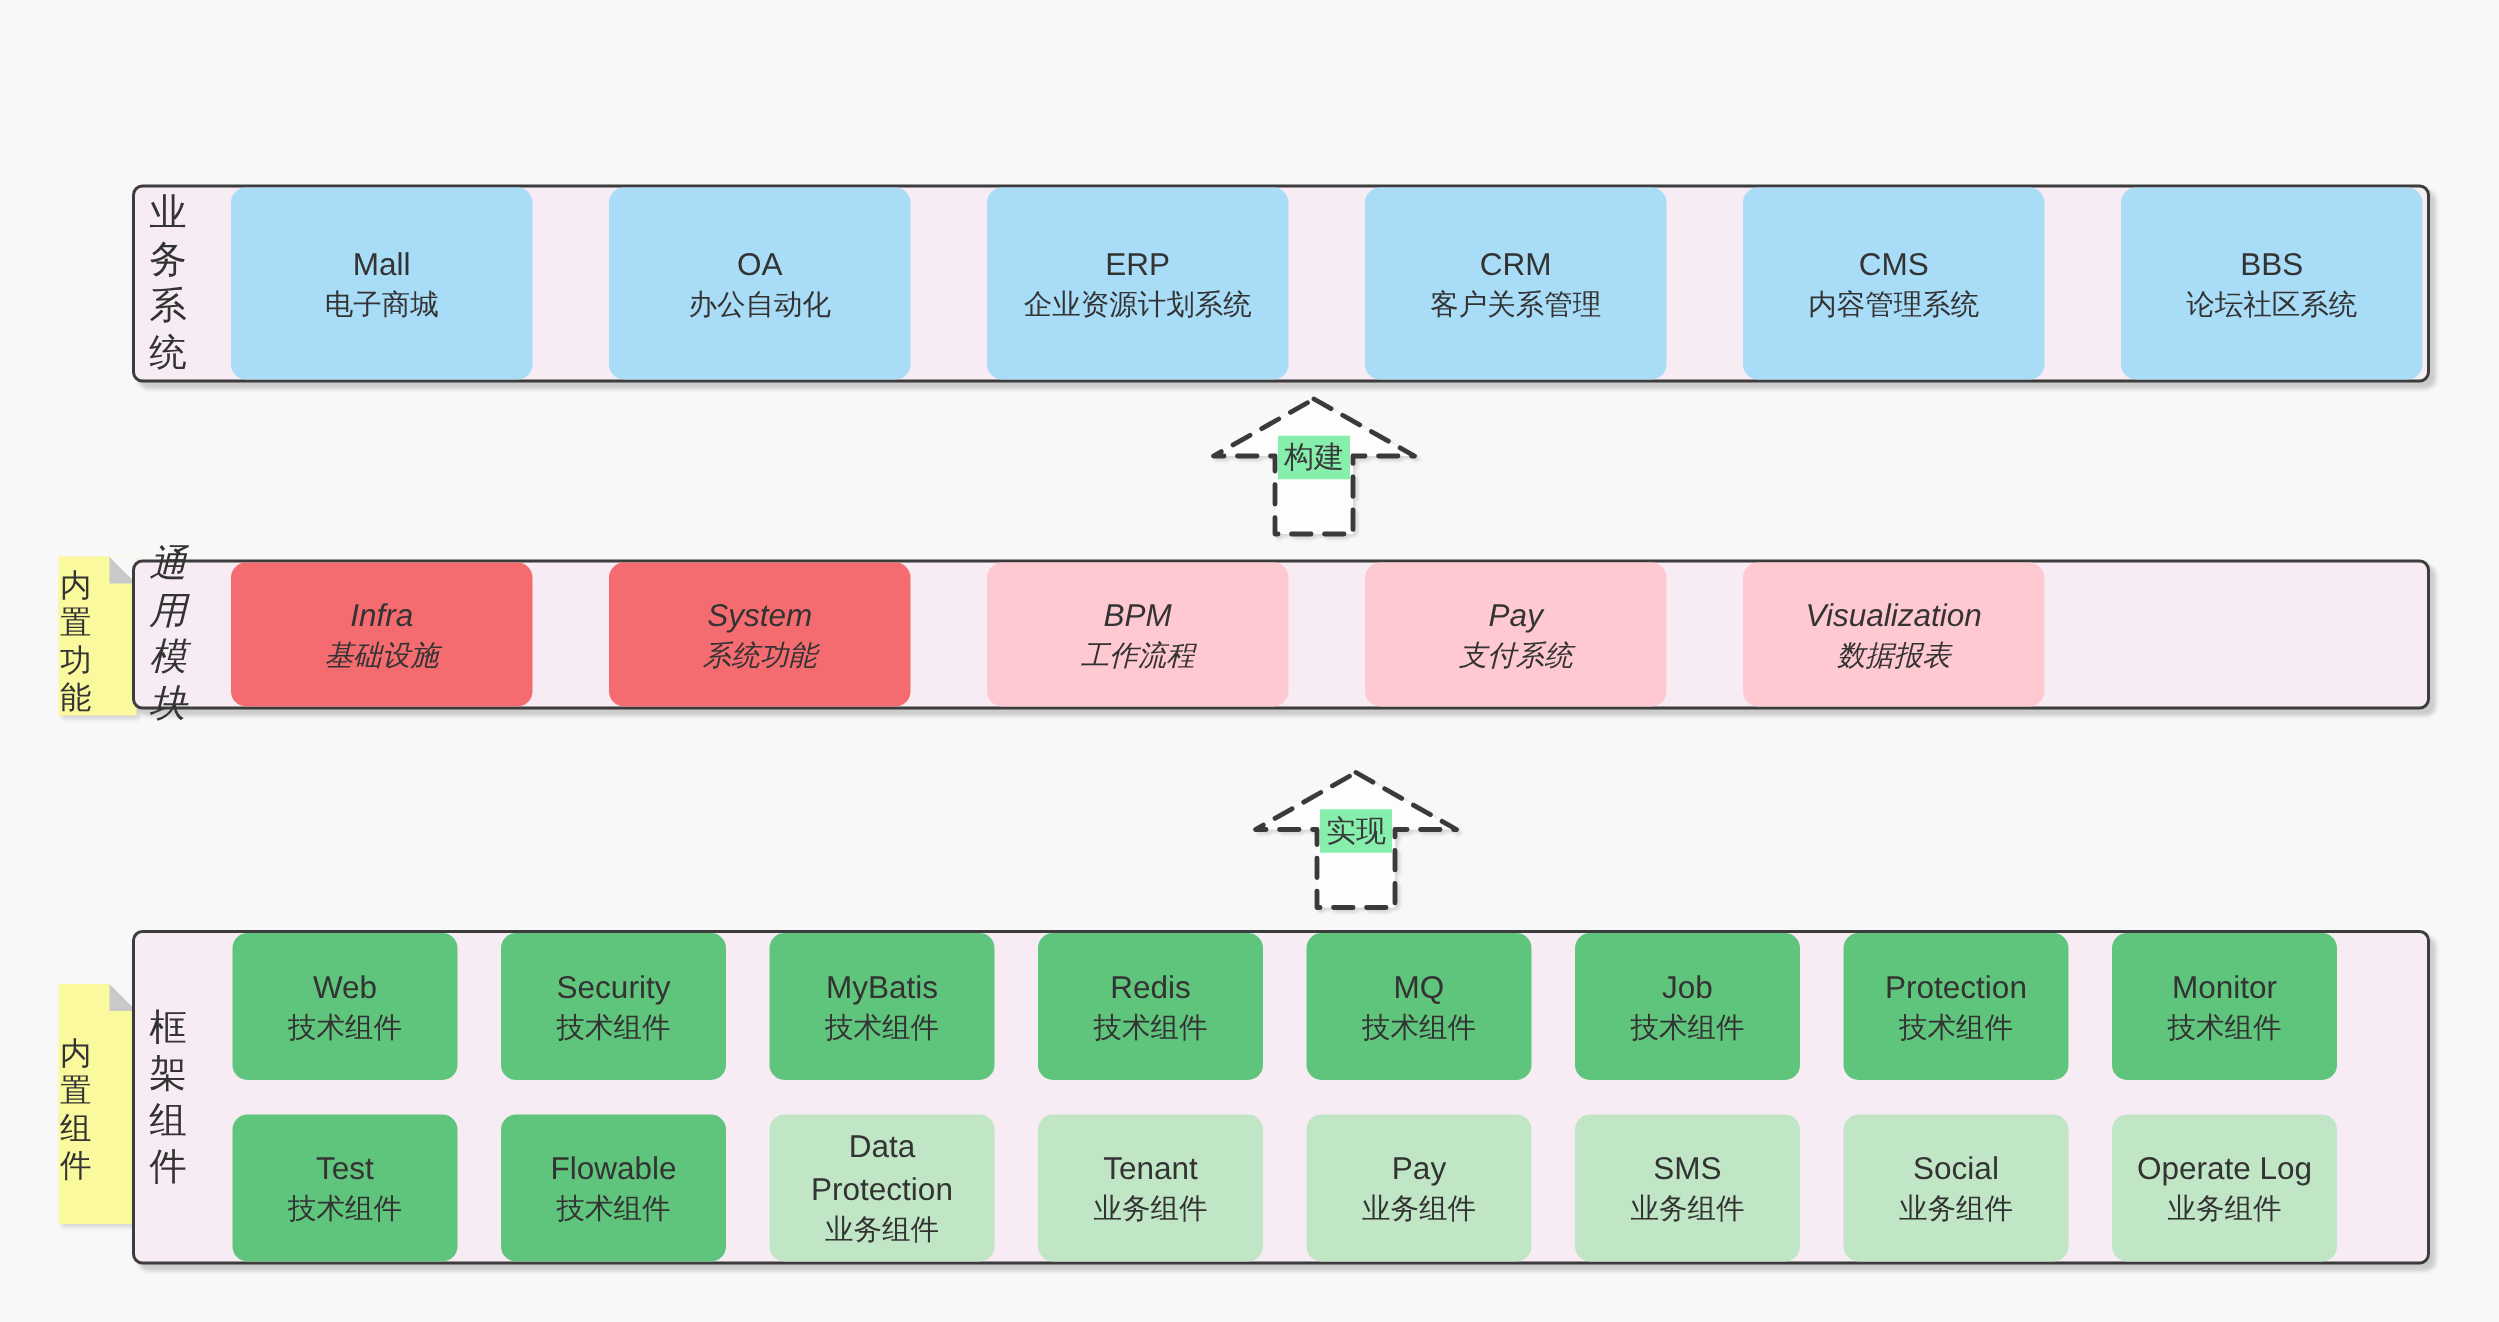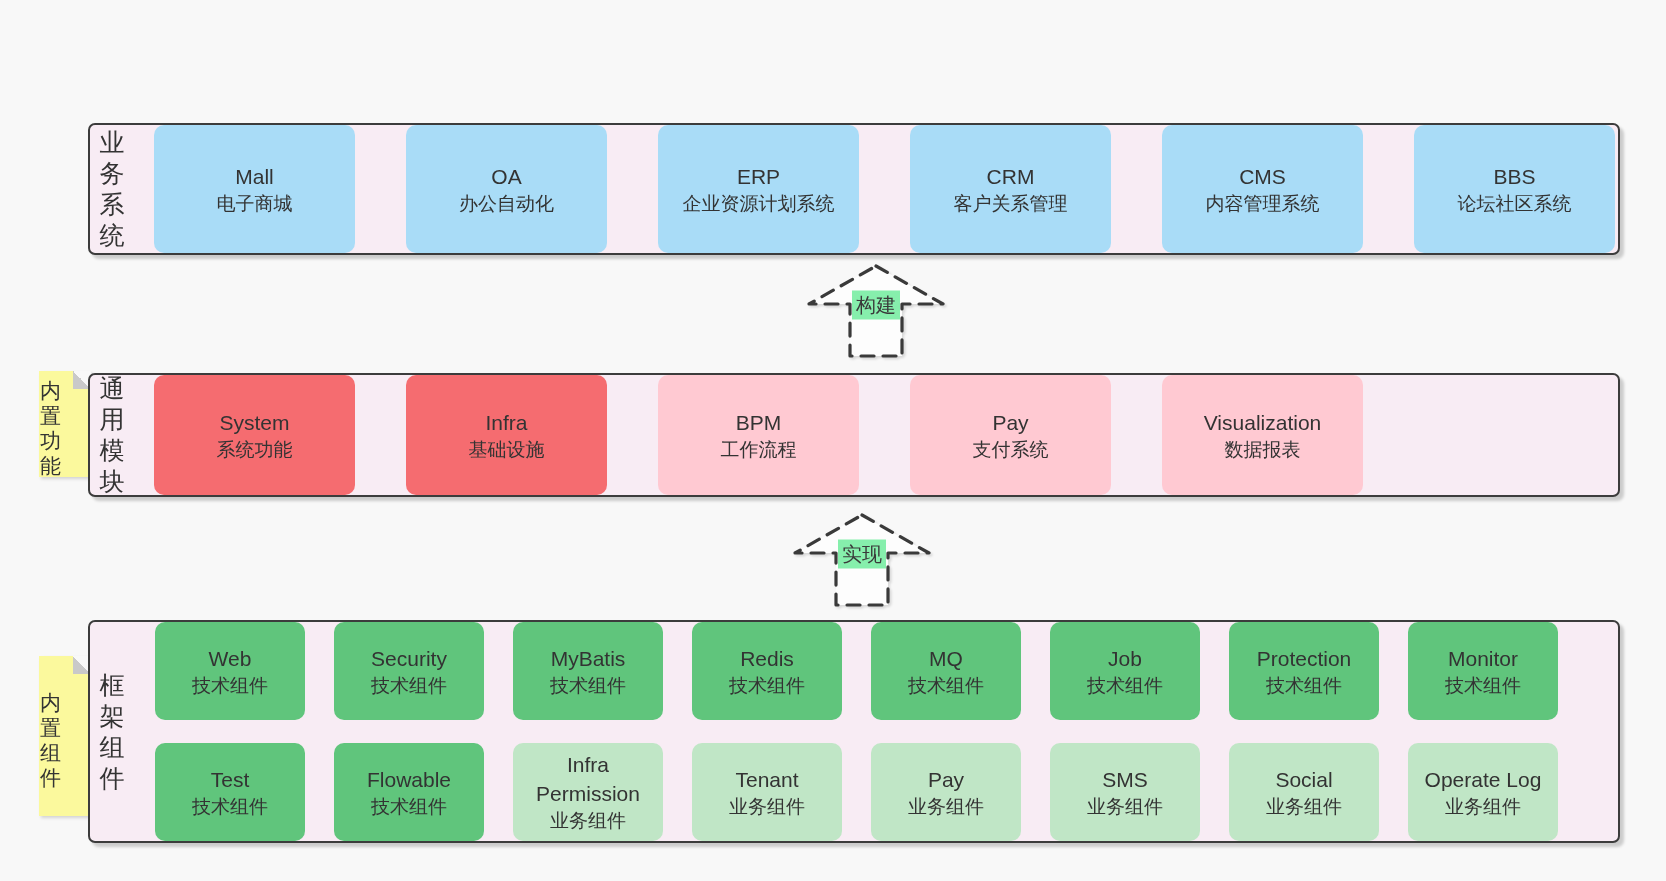--- a/index.html
+++ b/index.html
@@ -21,21 +21,21 @@
     width: 1532px;
     background: var(--container-bg, #f8ecf4);
     border: 2px solid var(--container-border, #3c3c3c);
     border-radius: 7px;
     box-shadow: 4px 4px 3px rgba(0,0,0,0.18);
     display: flex;
     align-items: stretch;
     z-index: 2;
   }
   .container.l0 { top: 123px; height: 132px; }
-  .container.l1 { top: 373px; height: 124px; }
+  .container.l1 { top: 373px; height: 100px; font-style: italic; }
   .container.l2 { top: 620px; height: 223px; }
 
   .v-label {
     width: 44px;
     display: flex;
     align-items: center;
     justify-content: center;
     flex: none;
   }
   .v-label span {
@@ -81,21 +81,21 @@
   .box.pink        { background: var(--pink, #ffc9d2); }
   .box.green       { background: var(--green, #60c57c); }
   .box.light_green { background: var(--light-green, #c0e6c6); }
 
   .box-title { font-size: 21px; line-height: 29px; color: #333; }
   .box-subtitle { font-size: 19px; line-height: 26px; color: #333; }
 
   
   .arrow { position: absolute; width: 140px; height: 96px; z-index: 1; }
   .arrow.a0 { left: 806px; top: 263px; }
-  .arrow.a1 { left: 792px; top: 512px; }
+  .arrow.a1 { left: 834px; top: 512px; }
   .arrow svg { display: block; filter: drop-shadow(2px 2px 1px rgba(0,0,0,0.12)); }
   .arrow-label {
     position: absolute;
     left: 50%; top: 42px;
     transform: translate(-50%, -50%);
     background: #86efac;
     padding: 1px 4px;
     font-size: 20px;
     color: #3a3a3a;
     white-space: nowrap;
@@ -182,26 +182,26 @@
     <span>内置功能</span>
     <div class="fold"></div>
   </div>
 
   <section class="container l1">
     <div class="v-label">
       <span>通用模块</span>
     </div>
     <div class="boxes">
         <div class="box red">
+          <div class="box-title">Infra</div>
+          <div class="box-subtitle">基础设施</div>
+        </div>
+        <div class="box red">
           <div class="box-title">System</div>
           <div class="box-subtitle">系统功能</div>
-        </div>
-        <div class="box red">
-          <div class="box-title">Infra</div>
-          <div class="box-subtitle">基础设施</div>
         </div>
         <div class="box pink">
           <div class="box-title">BPM</div>
           <div class="box-subtitle">工作流程</div>
         </div>
         <div class="box pink">
           <div class="box-title">Pay</div>
           <div class="box-subtitle">支付系统</div>
         </div>
         <div class="box pink">
@@ -265,21 +265,21 @@
       <div class="boxes cols8">
           <div class="box green">
             <div class="box-title">Test</div>
             <div class="box-subtitle">技术组件</div>
           </div>
           <div class="box green">
             <div class="box-title">Flowable</div>
             <div class="box-subtitle">技术组件</div>
           </div>
           <div class="box light_green">
-            <div class="box-title">Infra Permission</div>
+            <div class="box-title">Data Protection</div>
             <div class="box-subtitle">业务组件</div>
           </div>
           <div class="box light_green">
             <div class="box-title">Tenant</div>
             <div class="box-subtitle">业务组件</div>
           </div>
           <div class="box light_green">
             <div class="box-title">Pay</div>
             <div class="box-subtitle">业务组件</div>
           </div>

